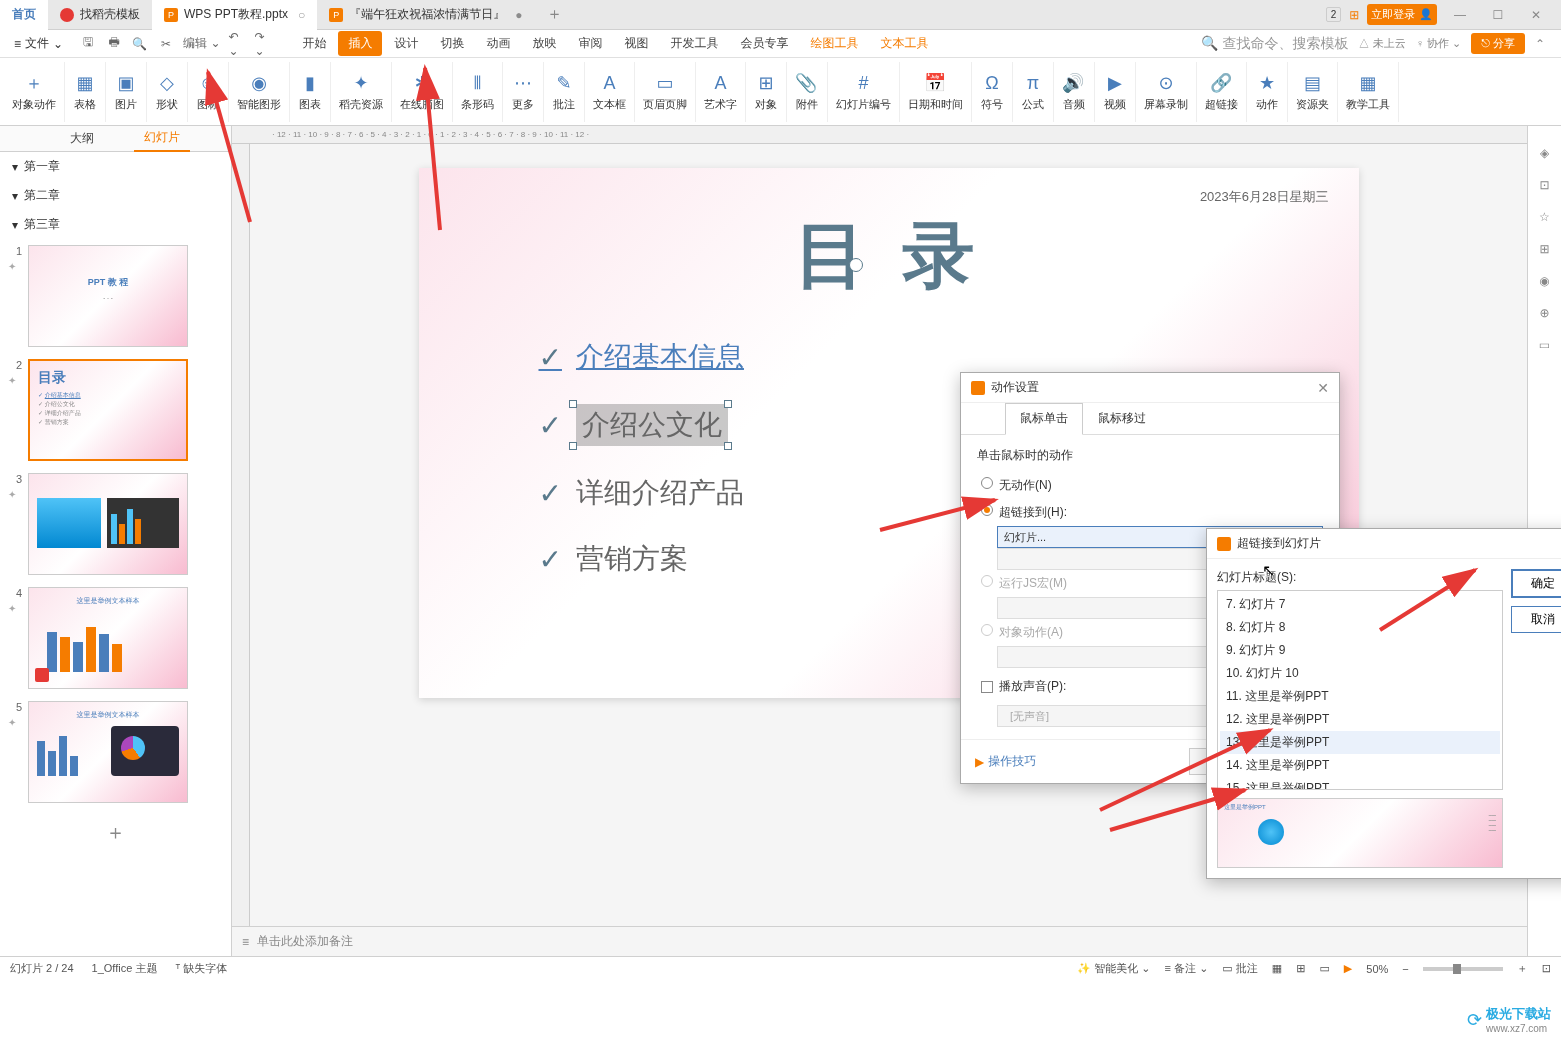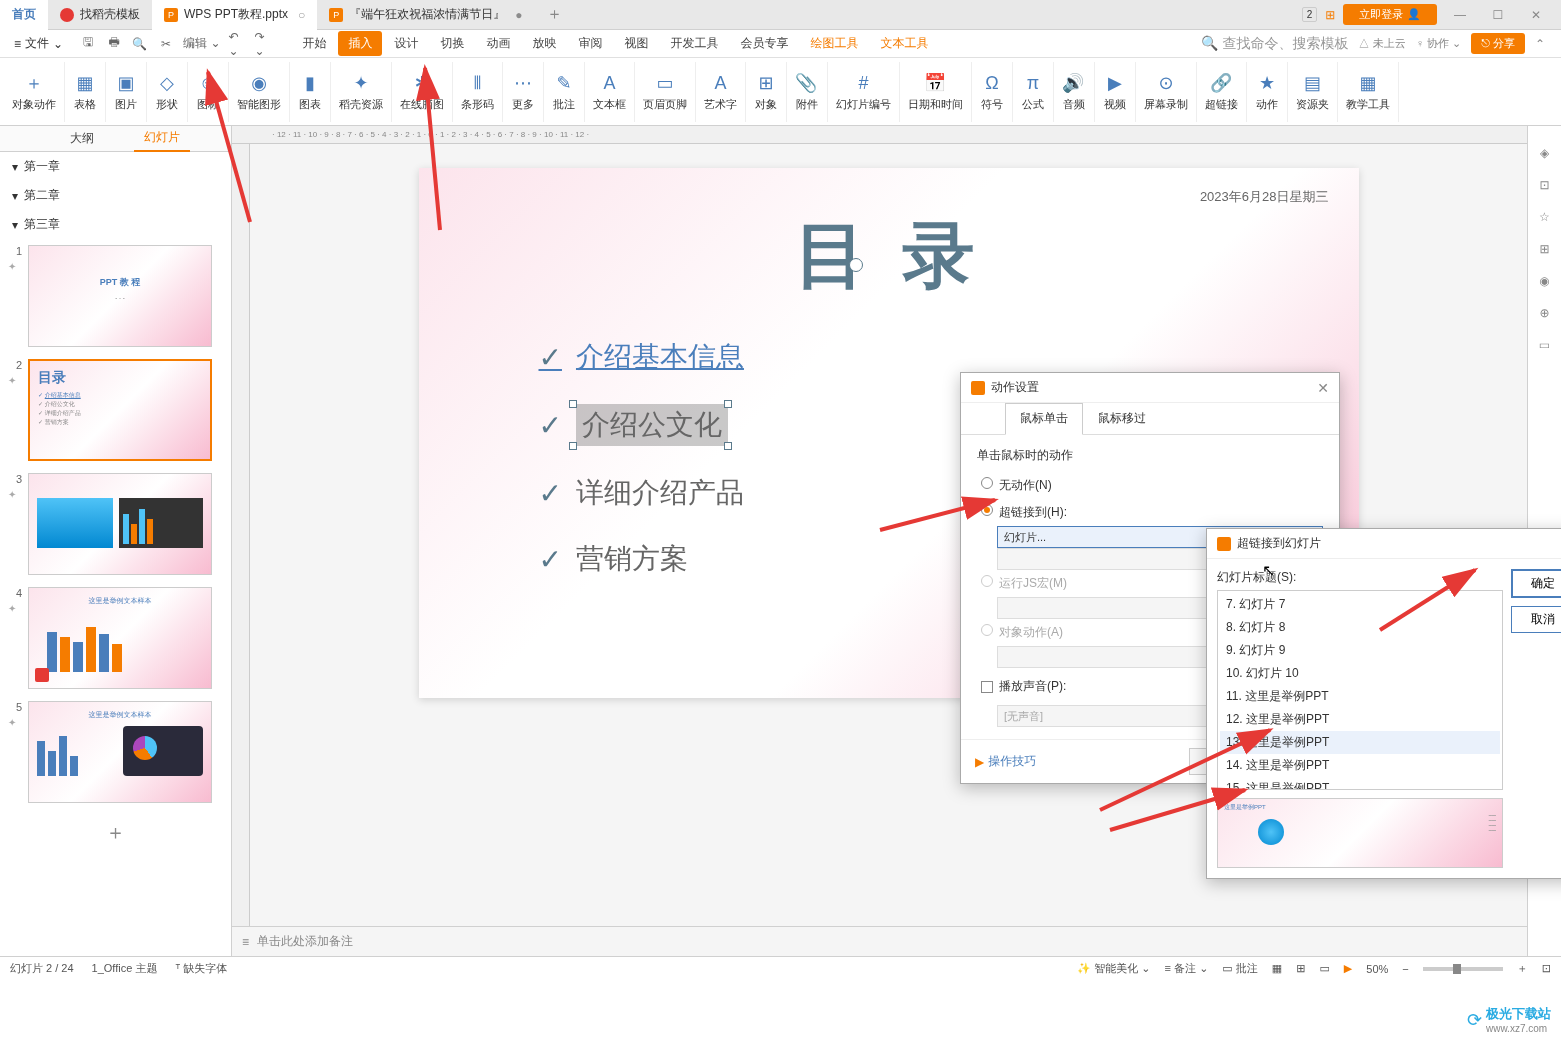--- a/index.html
+++ b/index.html
@@ -8,21 +8,21 @@
 
 .top-tabs { height: 30px; background: #e8e8e8; display: flex; align-items: center; border-bottom: 1px solid #d0d0d0; }
 .top-tab { padding: 0 12px; height: 30px; display: flex; align-items: center; gap: 6px; cursor: pointer; }
 .top-tab.home { background: #fff; color: #4a7ebb; font-weight: bold; }
 .top-tab.active { background: #fff; }
 .top-tab .icon-p { width: 14px; height: 14px; background: #f57c00; border-radius: 2px; color: #fff; font-size: 9px; display: flex; align-items: center; justify-content: center; }
 .top-tab .icon-d { width: 14px; height: 14px; background: #e53935; border-radius: 50%; }
 .top-tab .close { opacity: 0.5; margin-left: 4px; }
 .top-tab-add { padding: 0 12px; font-size: 16px; color: #888; }
 .top-right { margin-left: auto; display: flex; align-items: center; gap: 8px; padding-right: 10px; }
-.login-btn { background: #f57c00; color: #fff; padding: 3px 16px; border-radius: 3px; font-size: 11px; display: flex; align-items: center; gap: 4px; }
+.login-btn { background: #f57c00; color: #fff; padding: 3px 4px; border-radius: 3px; font-size: 11px; display: flex; align-items: center; gap: 4px; }
 .win-ctrl { width: 30px; text-align: center; color: #888; }
 
 
 .menu-bar { height: 28px; display: flex; align-items: center; padding: 0 8px; gap: 2px; border-bottom: 1px solid #e0e0e0; }
 .file-menu { display: flex; align-items: center; gap: 4px; padding: 0 6px; color: #333; }
 .qat { display: flex; gap: 8px; padding: 0 8px; color: #666; }
 .qat-icon { width: 18px; height: 18px; display: flex; align-items: center; justify-content: center; }
 .menu-tabs { display: flex; gap: 2px; margin-left: 10px; }
 .menu-tab { padding: 4px 10px; cursor: pointer; color: #444; }
 .menu-tab.active { background: #f57c00; color: #fff; border-radius: 3px; }
@@ -44,21 +44,21 @@
 .side-tab.active { border-bottom: 2px solid #f57c00; color: #f57c00; }
 
 
 .main { display: flex; height: 830px; }
 .sidebar { width: 232px; border-right: 1px solid #d0d0d0; overflow-y: auto; background: #fff; }
 .chapter { padding: 6px 12px; font-size: 12px; display: flex; align-items: center; gap: 6px; }
 .thumb-wrap { display: flex; padding: 6px 8px; gap: 6px; }
 .thumb-num { width: 14px; font-size: 11px; color: #666; text-align: right; }
 .thumb-star { width: 14px; font-size: 10px; color: #aaa; }
 .thumb-col { display: flex; flex-direction: column; align-items: center; gap: 4px; }
-.thumb { width: 184px; height: 102px; border: 1px solid #ccc; background: linear-gradient(135deg, #fce4ec 0%, #fff 50%, #f8bbd0 100%); position: relative; }
+.thumb { width: 160px; height: 102px; border: 1px solid #ccc; background: linear-gradient(135deg, #fce4ec 0%, #fff 50%, #f8bbd0 100%); position: relative; }
 .thumb.active { border: 2px solid #f57c00; }
 .thumb-content { position: absolute; inset: 0; padding: 8px; }
 .add-slide { text-align: center; font-size: 20px; color: #888; padding: 10px; }
 
 
 .canvas-area { flex: 1; background: #f5f5f5; display: flex; flex-direction: column; position: relative; }
 .ruler-h { height: 18px; background: #f0f0f0; border-bottom: 1px solid #ccc; font-size: 8px; color: #888; display:flex; align-items:center; padding-left: 40px; }
 .canvas-body { flex: 1; display: flex; }
 .ruler-v { width: 18px; background: #f0f0f0; border-right: 1px solid #ccc; }
 .slide-canvas { flex: 1; display: flex; align-items: flex-start; justify-content: center; padding: 24px 30px; }
@@ -91,21 +91,21 @@
 .dlg-tabs { display: flex; border-bottom: 1px solid #ddd; }
 .dlg-tab { padding: 6px 14px; font-size: 12px; border: 1px solid transparent; }
 .dlg-tab.active { border: 1px solid #ccc; border-bottom: 1px solid #fff; background: #fff; margin-bottom: -1px; margin-left: 44px; }
 .dlg-body { padding: 12px 16px; }
 .dlg-section-label { font-size: 12px; margin-bottom: 8px; }
 .radio-row { display: flex; align-items: flex-start; gap: 6px; padding: 5px 4px; font-size: 12px; }
 .radio-row.disabled { color: #aaa; }
 .radio { width: 12px; height: 12px; border: 1px solid #888; border-radius: 50%; display: inline-flex; align-items: center; justify-content: center; }
 .radio.checked::after { content: ""; width: 6px; height: 6px; background: #f57c00; border-radius: 50%; }
 .dropdown { margin-left: 20px; height: 22px; border: 1px solid #4a7ebb; background: #eaf1fb; display: flex; align-items: center; padding: 0 6px; font-size: 11px; justify-content: space-between; }
-.dlg-input { margin-left: 20px; height: 22px; border: 1px solid #ddd; background: #f5f5f5; padding: 0 6px; font-size: 11px; color: #aaa; display:flex; align-items:center; }
+.dlg-input { margin-left: 20px; height: 22px; border: 1px solid #ddd; background: #f5f5f5; padding: 0 12px; font-size: 11px; color: #aaa; display:flex; align-items:center; }
 .check-row { display: flex; align-items: center; gap: 6px; padding: 10px 4px; font-size: 12px; }
 .checkbox { width: 12px; height: 12px; border: 1px solid #888; }
 .dlg-footer { display: flex; align-items: center; padding: 8px 14px; border-top: 1px solid #eee; gap: 8px; }
 .dlg-link { color: #4a7ebb; font-size: 12px; display:flex; align-items:center; gap:4px; }
 .dlg-btn { margin-left: auto; padding: 4px 18px; border: 1px solid #ccc; background: #f8f8f8; font-size: 12px; cursor: pointer; }
 
 
 .dialog2 { position: absolute; left: 1206px; top: 528px; width: 380px; background: #fff; border: 1px solid #aaa; box-shadow: 0 4px 16px rgba(0,0,0,0.25); z-index: 60; }
 .dlg2-body { display: flex; padding: 10px; gap: 8px; }
 .dlg2-list-wrap { flex: 1; }

